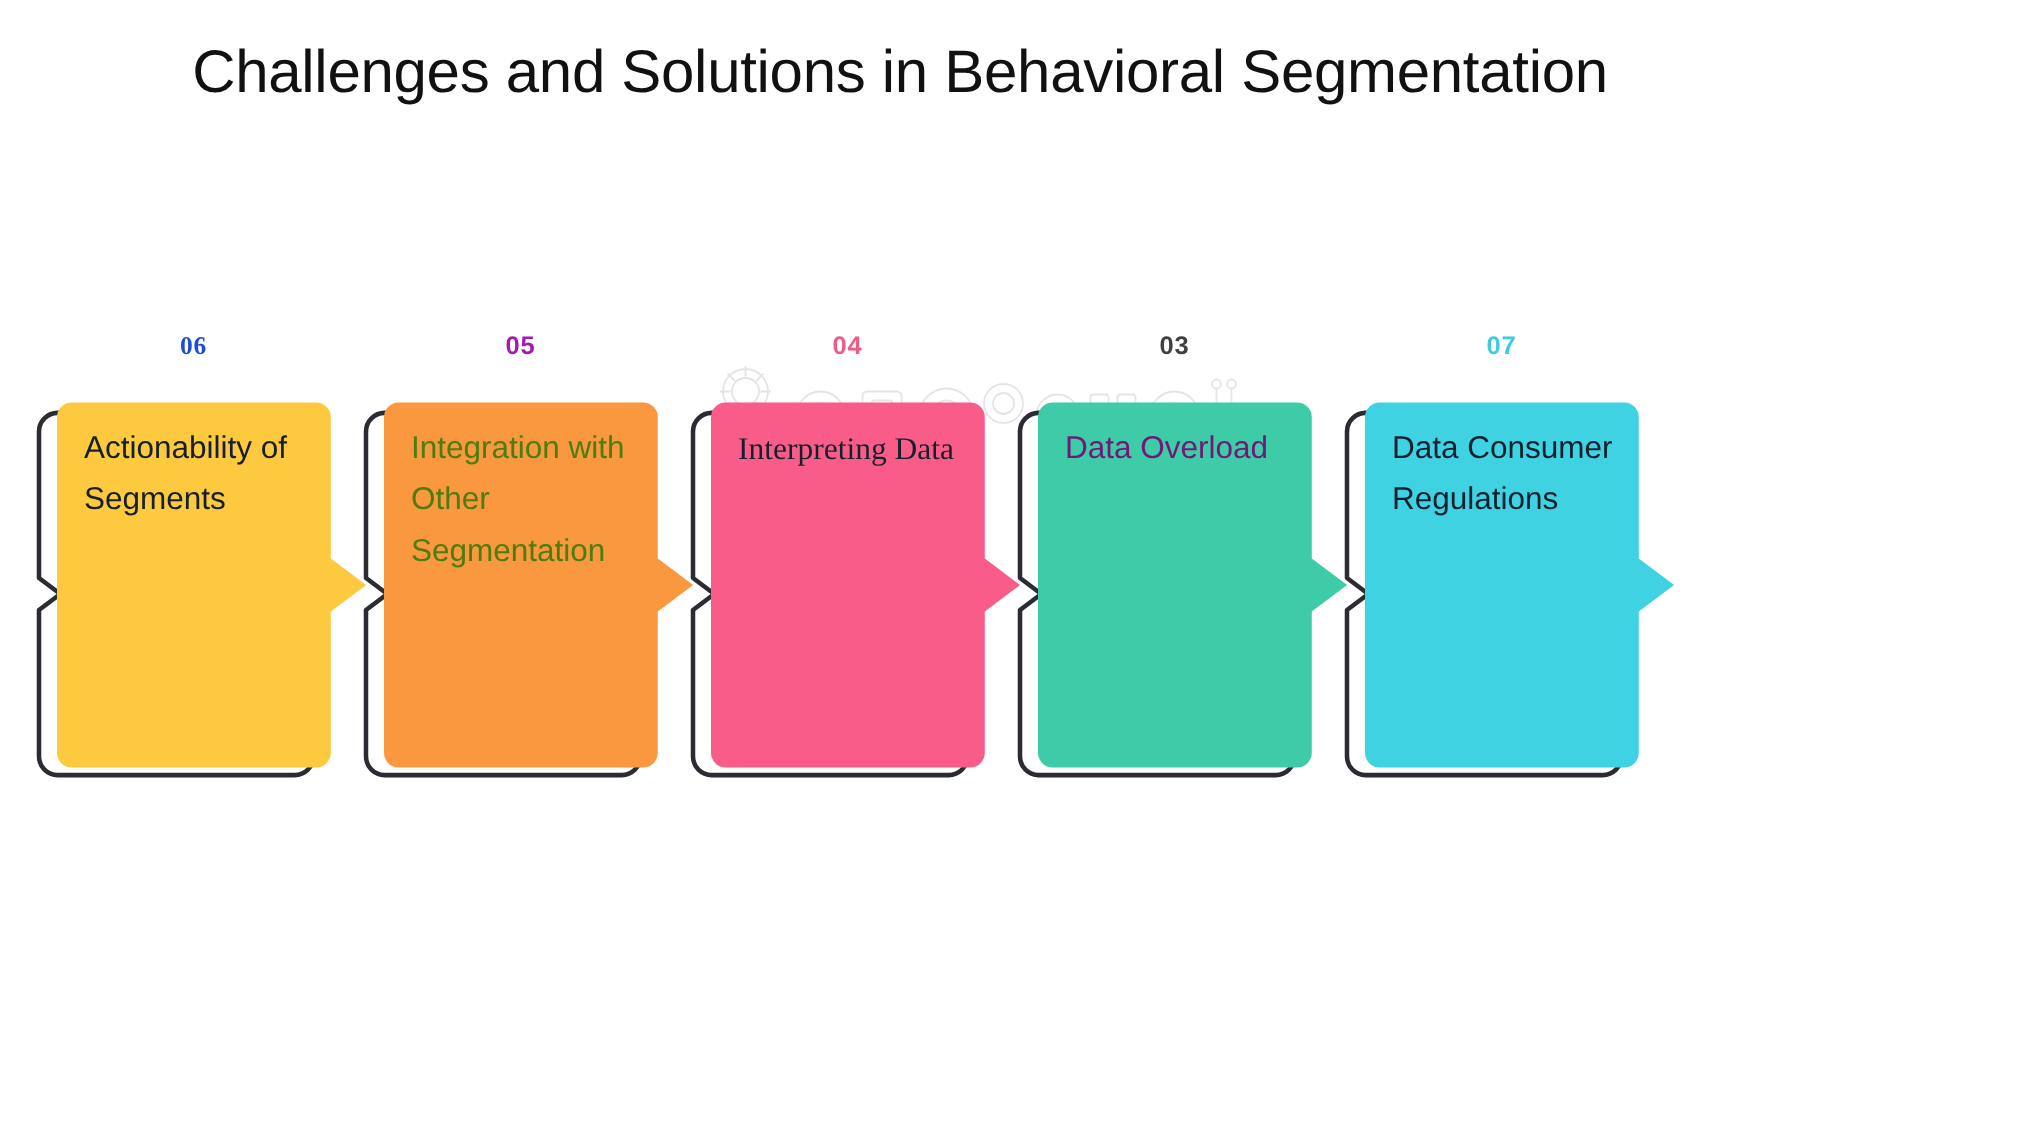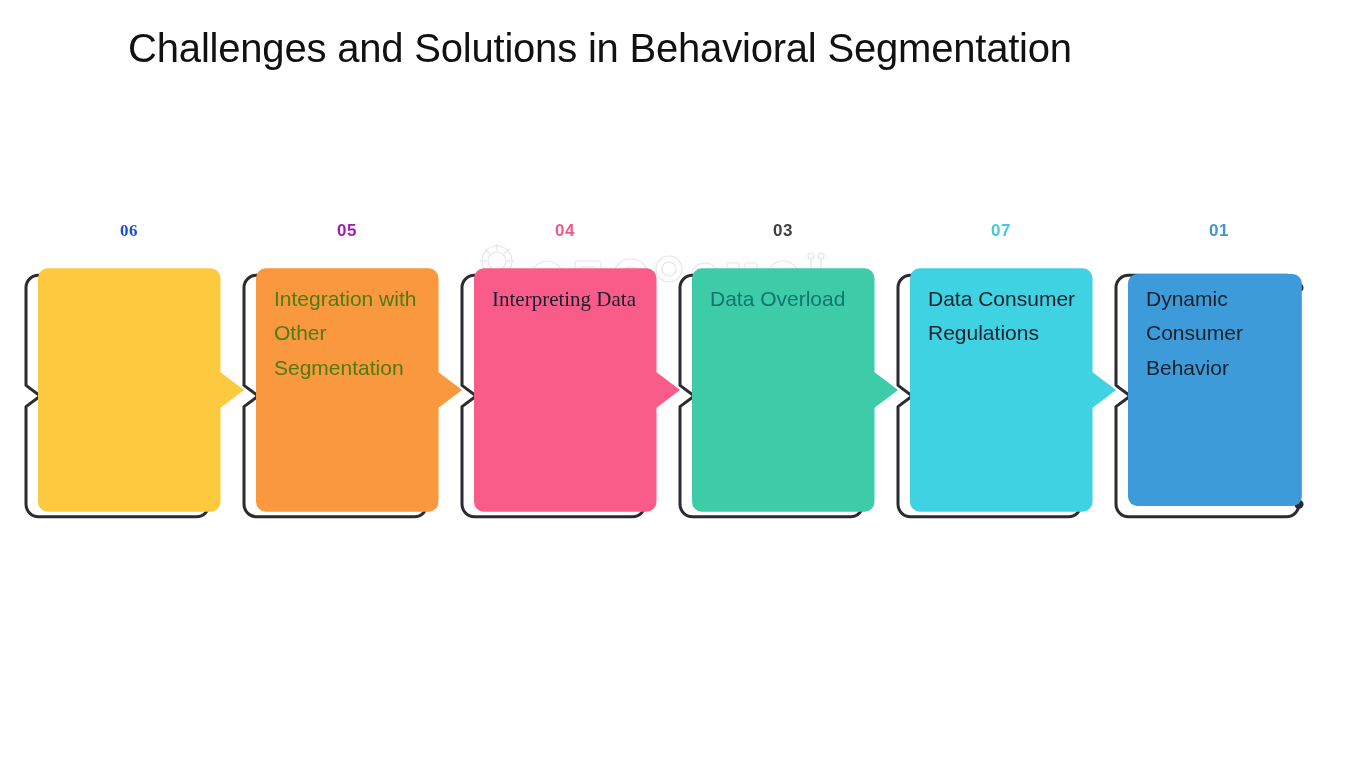--- a/index.html
+++ b/index.html
@@ -153,20 +153,21 @@
             <path d="M206,14 A14,14 0 0 0 192,0 L14,0 A14,14 0 0 0 0,14 L0,124 L16,136 L0,148 L0,258 A14,14 0 0 0 14,272 L192,272 A14,14 0 0 0 206,258 L206,124 L222,136 L206,148 " stroke="#2b2b33" stroke-width="3.4" stroke-linecap="round" stroke-linejoin="round"></path>
             <circle cx="206" cy="14" r="5.2" fill="#2b2b33"></circle>
             <circle cx="206" cy="258" r="5.2" fill="#2b2b33"></circle>
           </svg>
         </div>
         <div class="card">
           <svg viewBox="0 0 214 248" fill="none">
             <path d="M10,0 L176,0 A10,10 0 0 1 186,10 L186,106 L210,124 L186,142 L186,238 A10,10 0 0 1 176,248 L10,248 A10,10 0 0 1 0,238 L0,10 A10,10 0 0 1 10,0 Z" fill="#fdc93e"></path>
           </svg>
         </div>
+        <div class="card-label" style="color: rgb(22, 32, 44);">Actionability of Segments</div>
       </div>
       <div class="step" style="left: 218px;">
         <div class="step-num" style="color: #a21caf;">05</div>
         <div class="frame">
           <svg viewBox="0 0 232 272" fill="none">
             <path d="M206,14 A14,14 0 0 0 192,0 L14,0 A14,14 0 0 0 0,14 L0,124 L16,136 L0,148 L0,258 A14,14 0 0 0 14,272 L192,272 A14,14 0 0 0 206,258 L206,124 L222,136 L206,148 " stroke="#2b2b33" stroke-width="3.4" stroke-linecap="round" stroke-linejoin="round"></path>
             <circle cx="206" cy="14" r="5.2" fill="#2b2b33"></circle>
             <circle cx="206" cy="258" r="5.2" fill="#2b2b33"></circle>
           </svg>
         </div>
@@ -200,49 +201,33 @@
             <path d="M206,14 A14,14 0 0 0 192,0 L14,0 A14,14 0 0 0 0,14 L0,124 L16,136 L0,148 L0,258 A14,14 0 0 0 14,272 L192,272 A14,14 0 0 0 206,258 L206,124 L222,136 L206,148 " stroke="#2b2b33" stroke-width="3.4" stroke-linecap="round" stroke-linejoin="round"></path>
             <circle cx="206" cy="14" r="5.2" fill="#2b2b33"></circle>
             <circle cx="206" cy="258" r="5.2" fill="#2b2b33"></circle>
           </svg>
         </div>
         <div class="card">
           <svg viewBox="0 0 214 248" fill="none">
             <path d="M10,0 L176,0 A10,10 0 0 1 186,10 L186,106 L210,124 L186,142 L186,238 A10,10 0 0 1 176,248 L10,248 A10,10 0 0 1 0,238 L0,10 A10,10 0 0 1 10,0 Z" fill="#3ecca8"></path>
           </svg>
         </div>
-        <div class="card-label" style="color: #0f766e;">Data Overload</div>
+        <div class="card-label" style="color: #701a75;">Data Overload</div>
       </div>
       <div class="step" style="left: 872px;">
         <div class="step-num" style="color: rgb(61, 205, 221);">07</div>
         <div class="frame">
           <svg viewBox="0 0 232 272" fill="none">
             <path d="M206,14 A14,14 0 0 0 192,0 L14,0 A14,14 0 0 0 0,14 L0,124 L16,136 L0,148 L0,258 A14,14 0 0 0 14,272 L192,272 A14,14 0 0 0 206,258 L206,124 L222,136 L206,148 " stroke="#2b2b33" stroke-width="3.4" stroke-linecap="round" stroke-linejoin="round"></path>
             <circle cx="206" cy="14" r="5.2" fill="#2b2b33"></circle>
             <circle cx="206" cy="258" r="5.2" fill="#2b2b33"></circle>
           </svg>
         </div>
         <div class="card">
           <svg viewBox="0 0 214 248" fill="none">
             <path d="M10,0 L176,0 A10,10 0 0 1 186,10 L186,106 L210,124 L186,142 L186,238 A10,10 0 0 1 176,248 L10,248 A10,10 0 0 1 0,238 L0,10 A10,10 0 0 1 10,0 Z" fill="#3ed2e3"></path>
           </svg>
         </div>
         <div class="card-label" style="color: rgb(22, 32, 44);">Data Consumer Regulations</div>
       </div>
-      <div class="step last" style="left: 1090px;">
-        <div class="step-num" style="color: rgb(61, 151, 212);">01</div>
-        <div class="frame">
-          <svg viewBox="0 0 232 272" fill="none">
-            <path d="M206,14 A14,14 0 0 0 192,0 L14,0 A14,14 0 0 0 0,14 L0,124 L16,136 L0,148 L0,258 A14,14 0 0 0 14,272 L192,272 A14,14 0 0 0 206,258 L206,136 " stroke="#2b2b33" stroke-width="3.4" stroke-linecap="round" stroke-linejoin="round"></path>
-            <circle cx="206" cy="14" r="5.2" fill="#2b2b33"></circle>
-            <circle cx="206" cy="258" r="5.2" fill="#2b2b33"></circle>
-          </svg>
-        </div>
-        <div class="card">
-          <svg viewBox="0 0 214 248" fill="none">
-            <path d="M10,0 L176,0 A10,10 0 0 1 186,10 L186,238 A10,10 0 0 1 176,248 L10,248 A10,10 0 0 1 0,238 L0,10 A10,10 0 0 1 10,0 Z" fill="#3e9bd9"></path>
-          </svg>
-        </div>
-        <div class="card-label" style="color: rgb(22, 32, 44);">Dynamic Consumer Behavior</div>
-      </div>
     </div>
 
 </div>
 
 </body></html>

